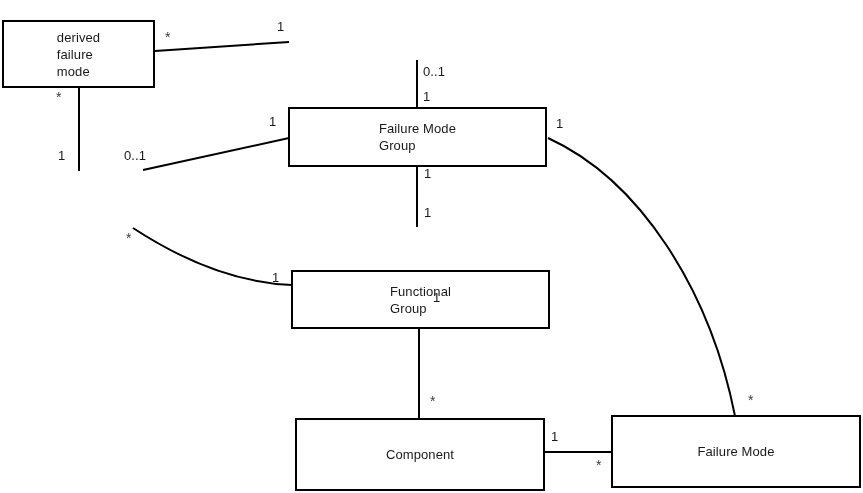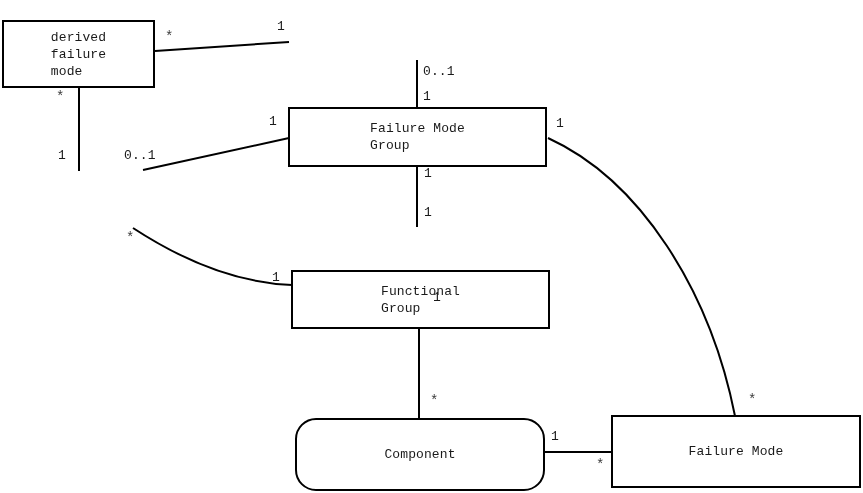--- a/index.html
+++ b/index.html
@@ -6,21 +6,21 @@
   html, body {
     margin: 0;
     padding: 0;
     background: #ffffff;
   }
   #diagram-root {
     position: relative;
     width: 863px;
     height: 493px;
     background: #ffffff;
-    font-family: Liberation Mono, monospace;
+    font-family: Liberation Sans, sans-serif;
     overflow: hidden;
   }
   #edge-layer {
     position: absolute;
     left: 0;
     top: 0;
     width: 863px;
     height: 493px;
     pointer-events: none;
   }
@@ -93,21 +93,21 @@
     <div class="uml-box-label">Failure Mode
 Group</div>
   </div>
 
 
   <div class="uml-box" style="left:291px; top:226px; width:259px; height:59px;margin-top:44px;">
     <div class="uml-box-label">Functional
 Group</div>
   </div>
 
-  <div class="uml-box" style="left:295px; top:418px; width:250px; height:73px;border-radius:21px;">
+  <div class="uml-box" style="left:295px; top:418px; width:250px; height:73px;">
     <div class="uml-box-label">Component</div>
   </div>
 
   <div class="uml-box" style="left:611px; top:415px; width:250px; height:73px;">
     <div class="uml-box-label">Failure Mode</div>
   </div>
 
   <div class="mult-label star" style="left:165px; top:31px;">*</div>
 
   <div class="mult-label" style="left:277px; top:20px;">1</div>

